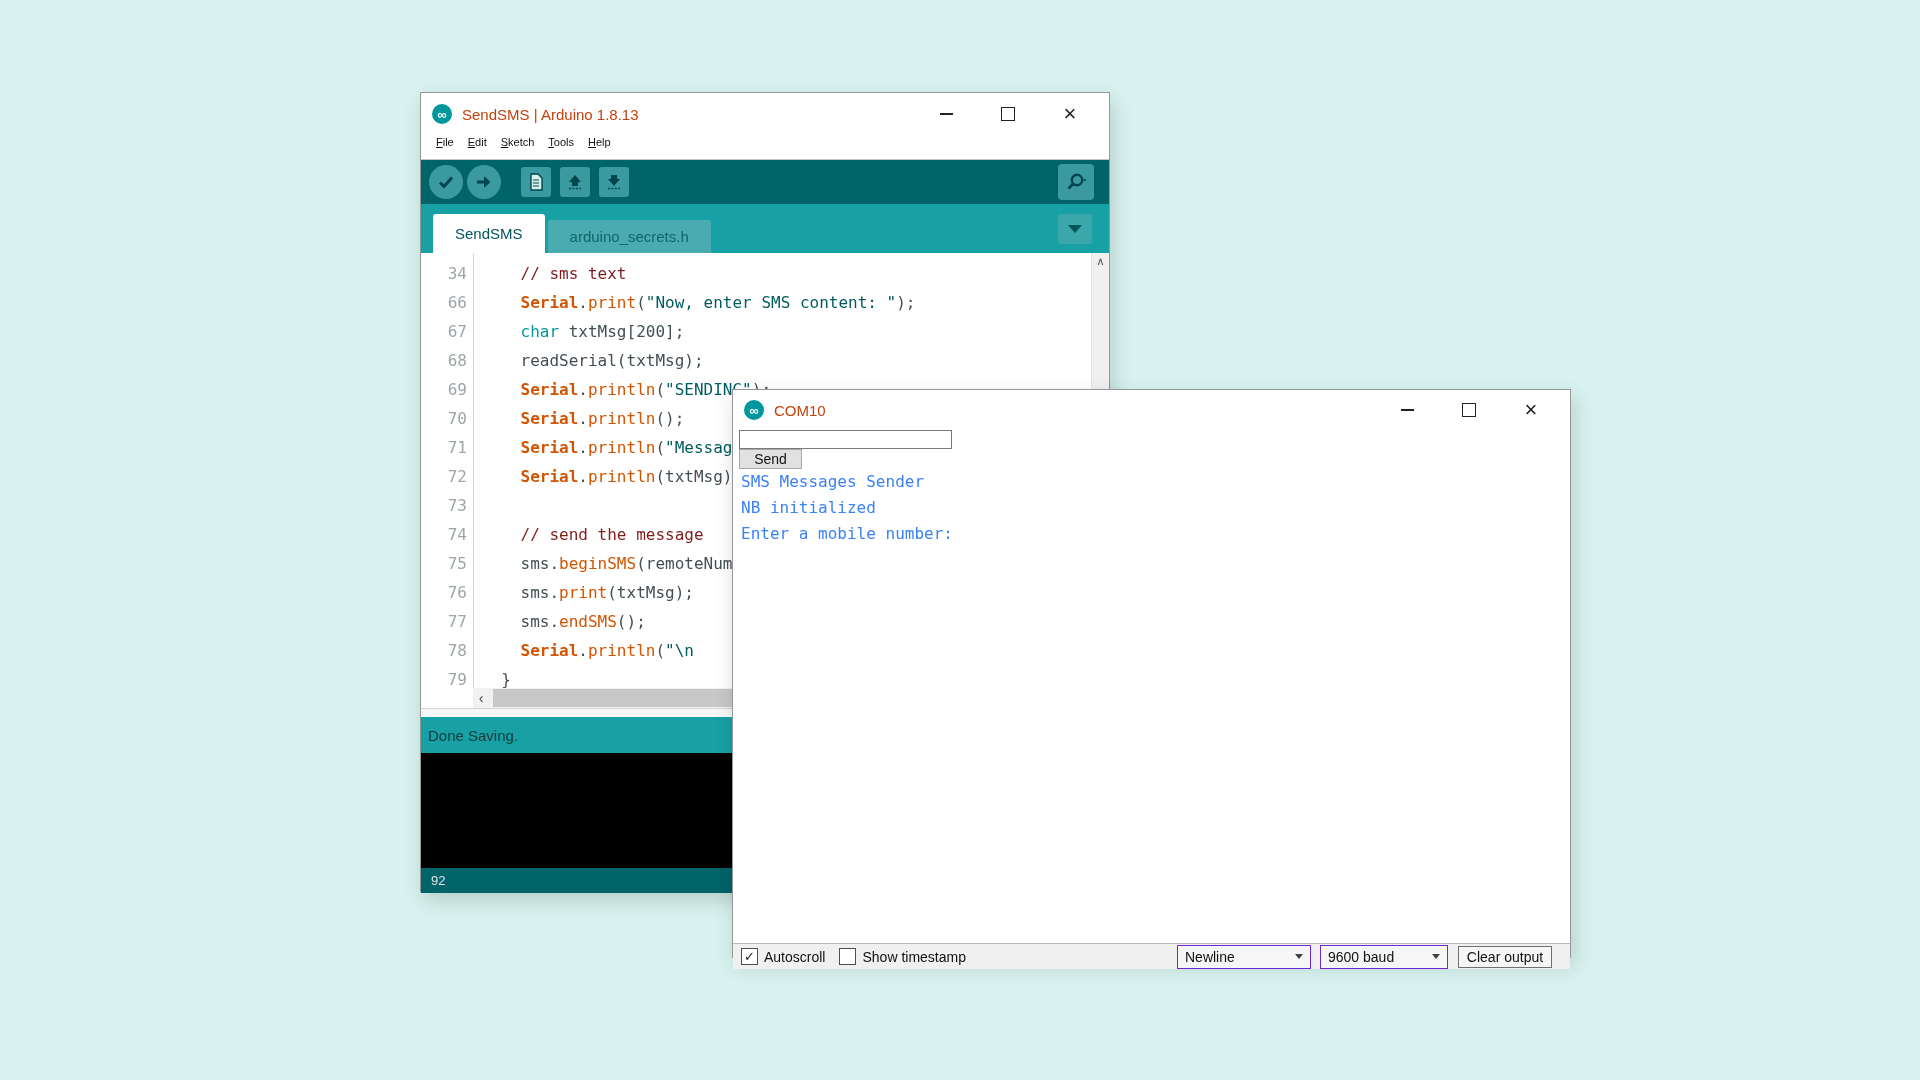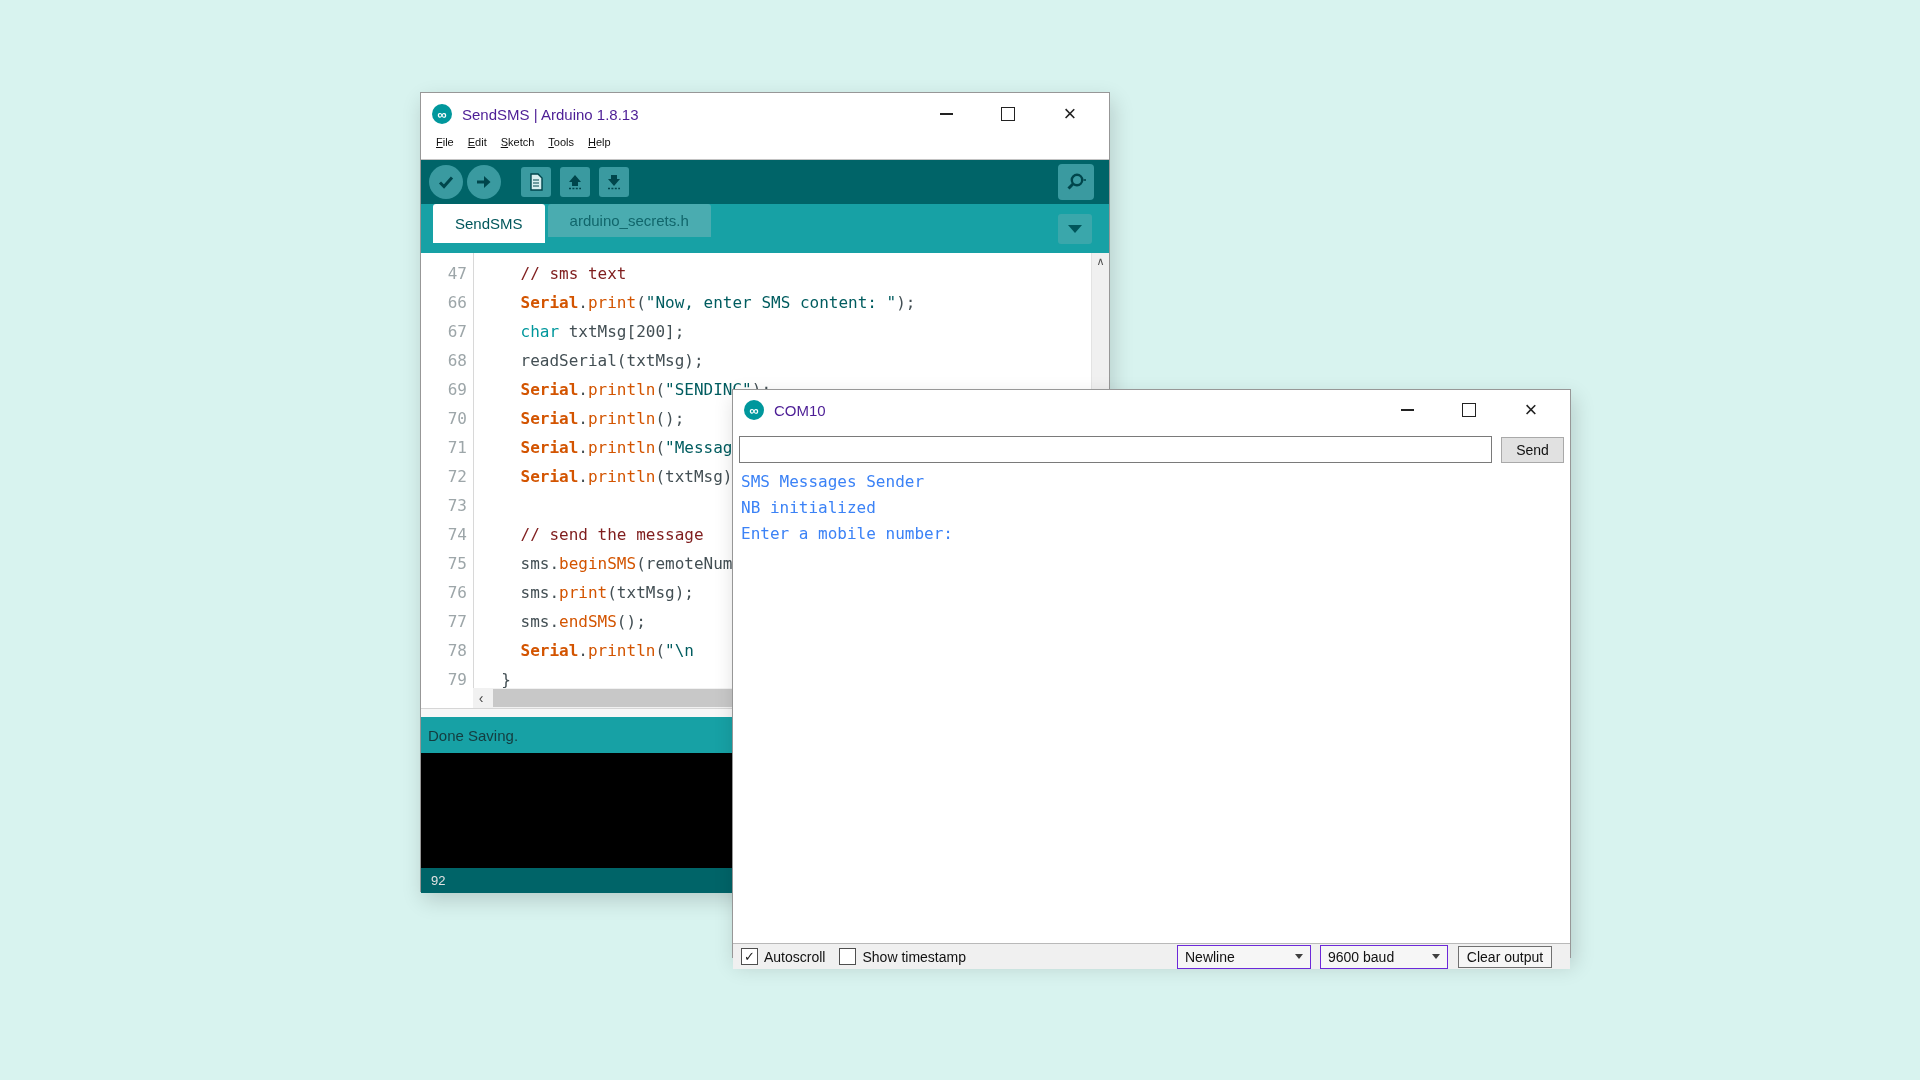--- a/index.html
+++ b/index.html
@@ -6,21 +6,21 @@
   .stage{position:relative;width:1920px;height:1080px;overflow:hidden;background:#d8f3ef;
          font-family:"Liberation Sans",sans-serif;color:#000;}
 
   
   .win{position:absolute;background:#fff;border:1px solid #979797;
        box-shadow:3px 8px 20px rgba(0,0,0,.16);}
   .titlebar{position:relative;display:flex;align-items:center;background:#fff;}
   .app-icon{width:20px;height:20px;border-radius:50%;background:#00979c;color:#fff;
             display:flex;align-items:center;justify-content:center;
             font-size:13px;font-weight:bold;margin:0 10px 0 11px;flex:0 0 auto;}
-  .title-text{font-size:15px;color:#4c1d95;}
+  .title-text{font-size:15px;color:#c2410c;}
   .win-controls{position:absolute;right:8px;top:0;height:100%;display:flex;align-items:center;}
   .win-btn{width:62px;height:100%;display:flex;align-items:center;justify-content:center;}
   .glyph-min{width:13px;border-top:2px solid #222;}
   .glyph-max{width:12px;height:12px;border:1.5px solid #222;background:#fff;}
   .glyph-close{font-size:22px;color:#222;line-height:1;font-weight:400;}
 
   
   #ide{left:420px;top:92px;width:688px;height:798px;}
   #ide .titlebar{height:42px;}
   .menubar{height:24px;display:flex;align-items:flex-start;padding-left:8px;
@@ -30,21 +30,21 @@
   .toolbar{height:44px;background:#006468;display:flex;align-items:center;
            padding-left:8px;position:relative;}
   .tb-circle{width:34px;height:34px;border-radius:50%;background:#3a9aa0;margin-right:4px;
              display:flex;align-items:center;justify-content:center;}
   .tb-square{width:30px;height:30px;border-radius:3px;background:#3a9aa0;margin-left:9px;
              display:flex;align-items:center;justify-content:center;}
   .tb-square.first{margin-left:16px;}
   .tb-right{position:absolute;right:15px;top:4px;width:36px;height:36px;border-radius:4px;
             background:#3a9aa0;display:flex;align-items:center;justify-content:center;}
   .tabbar{height:49px;background:#17a1a5;position:relative;display:flex;
-          align-items:flex-start;padding-left:12px;}
+          align-items:flex-end;padding-left:12px;}
   .tab{display:flex;align-items:center;padding:0 22px;font-size:15px;
        border-radius:3px 3px 0 0;}
   .tab.active{background:#fff;color:#00565b;height:39px;}
   .tab.inactive{background:#4aacb0;color:#11666b;height:33px;margin-left:3px;}
   .tab-dd{position:absolute;right:17px;top:10px;width:34px;height:30px;border-radius:3px;
           background:#3aa7ab;display:flex;align-items:center;justify-content:center;}
   .tri-down{width:0;height:0;border-left:7px solid transparent;
             border-right:7px solid transparent;border-top:8px solid #00565b;}
 
   .editor{position:relative;height:435px;background:#fff;overflow:hidden;}
@@ -70,21 +70,21 @@
   .splitter{height:8px;background:#f7f7f7;border-top:1px solid #d6d6d6;}
   .statusbar{height:36px;background:#17a1a5;display:flex;align-items:center;
              padding-left:7px;font-size:15px;color:#143c3f;}
   .console{height:115px;background:#000;}
   .bottombar{height:25px;background:#006468;color:#e2e2e2;font-size:13px;
              display:flex;align-items:center;padding-left:10px;}
 
   
   #serial{left:732px;top:389px;width:837px;height:567px;}
   #serial .titlebar{height:40px;}
-  .send-row{height:33px;display:flex;align-items:flex-end;padding:0 6px;background:#fff;}
+  .send-row{height:33px;display:flex;align-items:flex-start;padding:0 6px;background:#fff;flex-direction:column;}
   .send-input{flex:1;height:25px;border:1px solid #7a7a7a;margin-right:9px;
               font-size:15px;padding:0 6px;outline:none;font-family:inherit;}
   .send-btn{width:63px;height:26px;background:#e1e1e1;border:1px solid #a9a9a9;
             font-size:14px;font-family:inherit;color:#111;}
   .serial-out{height:468px;background:#fff;padding:6px 8px;overflow:hidden;
               font-family:"DejaVu Sans Mono",monospace;font-size:16px;line-height:26px;
               color:#3b82f6;}
   .sm-bottom{height:25px;background:#f0f0f0;border-top:1px solid #b9b9b9;
              display:flex;align-items:center;padding:0 8px;font-size:14px;color:#111;}
   .chk{width:15px;height:15px;background:#fff;border:1px solid #4f4f4f;margin-right:6px;
@@ -180,21 +180,21 @@
       <div class="tab active">SendSMS</div>
       <div class="tab inactive">arduino_secrets.h</div>
       <div class="tab-dd">
         <div class="tri-down"></div>
       </div>
     </div>
 
     <div class="editor">
       <div class="code-lines">
           <div class="code-line"><span class="gutter-num">64</span><span class="code-text"></span></div>
-          <div class="code-line"><span class="gutter-num">47</span><span class="code-text"><span>    </span><span class="tok-comment">// sms text</span></span></div>
+          <div class="code-line"><span class="gutter-num">34</span><span class="code-text"><span>    </span><span class="tok-comment">// sms text</span></span></div>
           <div class="code-line"><span class="gutter-num">66</span><span class="code-text"><span>    </span><span class="tok-kw1">Serial</span><span>.</span><span class="tok-fn">print</span><span>(</span><span class="tok-str">"Now, enter SMS content: "</span><span>);</span></span></div>
           <div class="code-line"><span class="gutter-num">67</span><span class="code-text"><span>    </span><span class="tok-kw3">char</span><span> txtMsg[200];</span></span></div>
           <div class="code-line"><span class="gutter-num">68</span><span class="code-text"><span>    readSerial(txtMsg);</span></span></div>
           <div class="code-line"><span class="gutter-num">69</span><span class="code-text"><span>    </span><span class="tok-kw1">Serial</span><span>.</span><span class="tok-fn">println</span><span>(</span><span class="tok-str">"SENDING"</span><span>);</span></span></div>
           <div class="code-line"><span class="gutter-num">70</span><span class="code-text"><span>    </span><span class="tok-kw1">Serial</span><span>.</span><span class="tok-fn">println</span><span>();</span></span></div>
           <div class="code-line"><span class="gutter-num">71</span><span class="code-text"><span>    </span><span class="tok-kw1">Serial</span><span>.</span><span class="tok-fn">println</span><span>(</span><span class="tok-str">"Message:"</span><span>);</span></span></div>
           <div class="code-line"><span class="gutter-num">72</span><span class="code-text"><span>    </span><span class="tok-kw1">Serial</span><span>.</span><span class="tok-fn">println</span><span>(txtMsg);</span></span></div>
           <div class="code-line"><span class="gutter-num">73</span><span class="code-text"></span></div>
           <div class="code-line"><span class="gutter-num">74</span><span class="code-text"><span>    </span><span class="tok-comment">// send the message</span></span></div>
           <div class="code-line"><span class="gutter-num">75</span><span class="code-text"><span>    sms.</span><span class="tok-fn">beginSMS</span><span>(remoteNum);</span></span></div>

